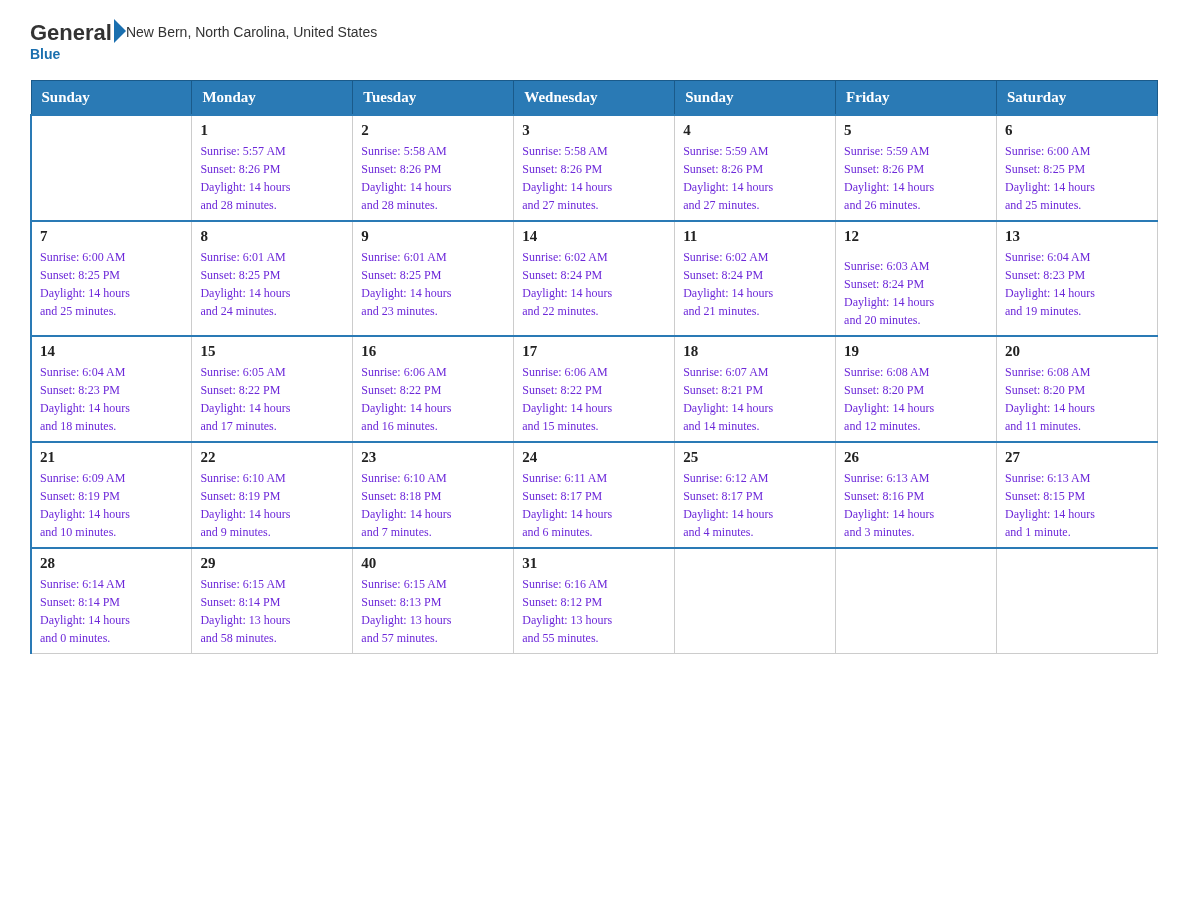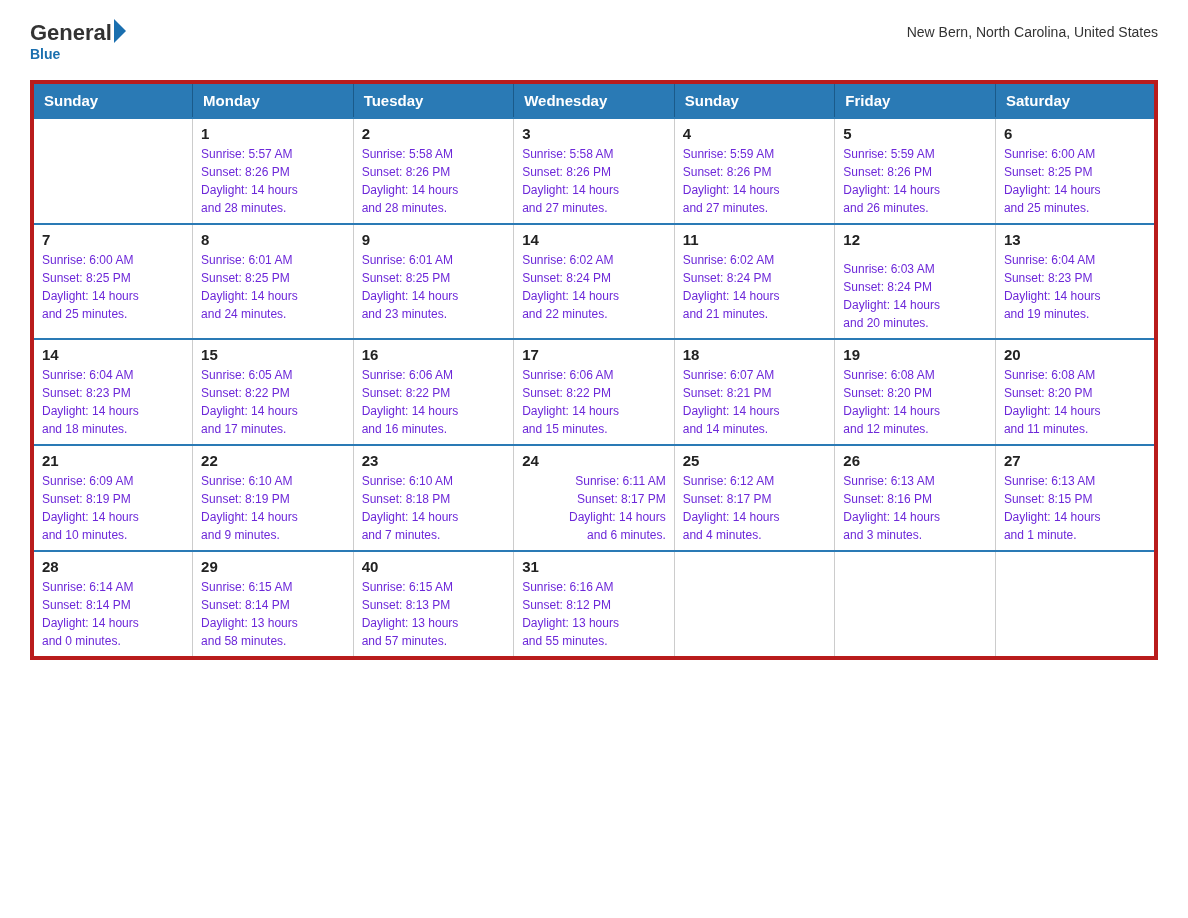--- a/index.html
+++ b/index.html
@@ -5,21 +5,20 @@
     * { margin: 0; padding: 0; box-sizing: border-box; }
     body {
       font-family: Arial, sans-serif;
       background: #fff;
       width: 1188px;
       min-height: 918px;
       padding: 20px 30px;
     }
     .header {
       display: flex;
-      justify-content: space-between;
       align-items: flex-start;
       margin-bottom: 18px;
     }
     .logo-text-general {
       font-size: 22px;
       font-weight: bold;
       color: #333;
     }
     .logo-text-blue {
       font-size: 14px;
@@ -53,21 +52,22 @@
       line-height: 1.1;
     }
     .location {
       font-size: 14px;
       color: #333;
       margin-top: 4px;
     }
     .calendar {
       width: 100%;
       border-collapse: collapse;
-      border: 4px solid #b91c1c;
+      border: 1px solid #b91c1c;
+      font-family: Liberation Serif, serif;
     }
     .calendar th {
       background-color: #2a7ab5;
       color: #fff;
       font-size: 15px;
       font-weight: bold;
       padding: 8px 10px;
       text-align: left;
       border: 1px solid #1a5a8a;
     }
@@ -297,21 +297,21 @@
         </td>
         <td>
           <span class="day-number">23</span>
           <div class="day-info" style="white-space: pre-line;">Sunrise: 6:10 AM
 Sunset: 8:18 PM
 Daylight: 14 hours
 and 7 minutes.</div>
         </td>
         <td>
           <span class="day-number">24</span>
-          <div class="day-info" style="white-space: pre-line; text-align: right;">Sunrise: 6:11 AM
+          <div class="day-info" style="white-space: pre-line;">Sunrise: 6:11 AM
 Sunset: 8:17 PM
 Daylight: 14 hours
 and 6 minutes.</div>
         </td>
         <td>
           <span class="day-number">25</span>
           <div class="day-info" style="white-space: pre-line;">Sunrise: 6:12 AM
 Sunset: 8:17 PM
 Daylight: 14 hours
 and 4 minutes.</div>

